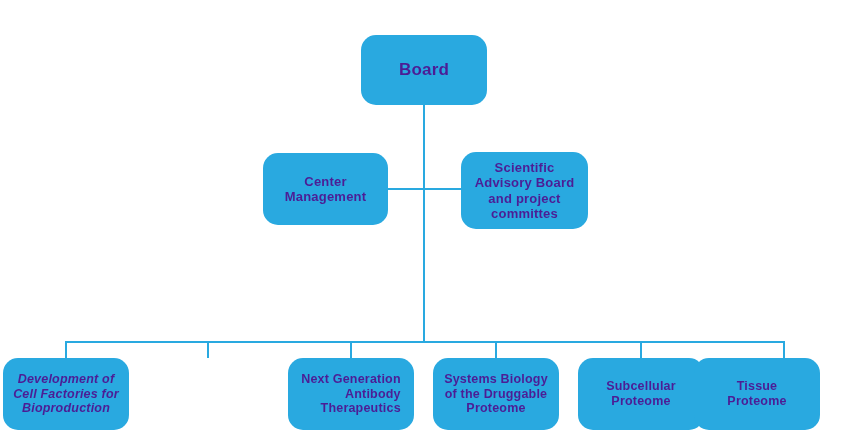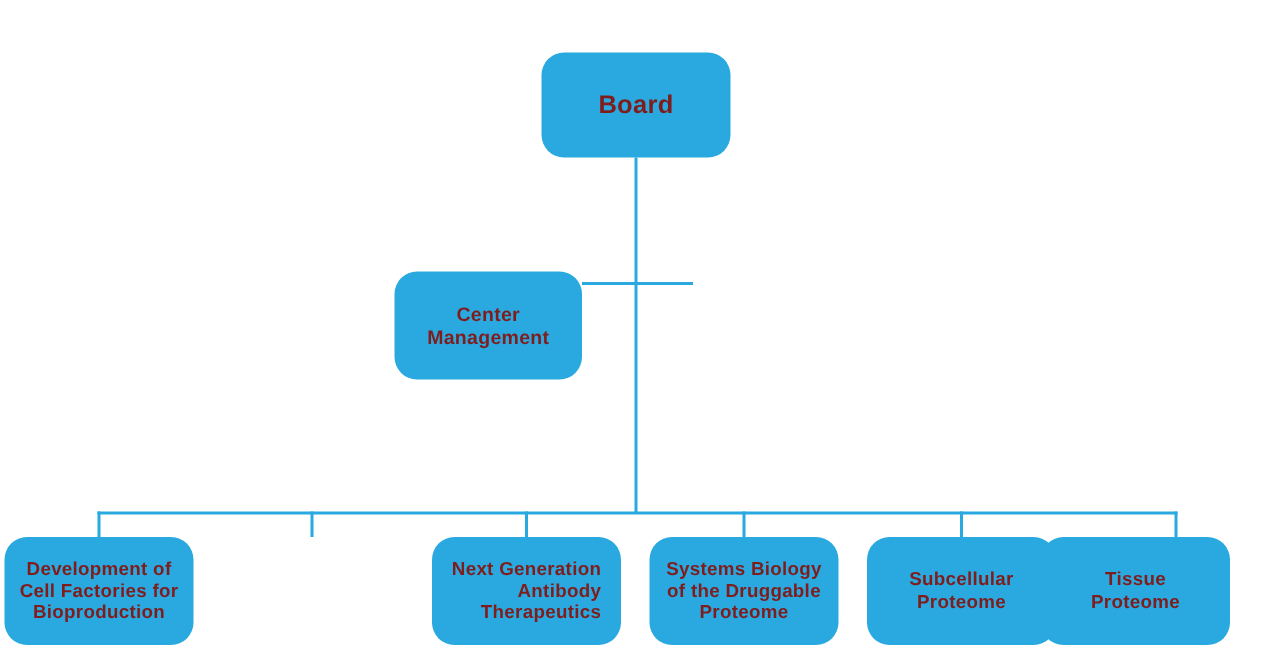--- a/index.html
+++ b/index.html
@@ -11,45 +11,45 @@
   .canvas {
     position: relative;
     width: 847px;
     height: 433px;
     background: #ffffff;
     overflow: hidden;
   }
   .node {
     position: absolute;
     background: #29A9E0;
-    color: #7f1d1d;
+    color: #4c1d95;
     border-radius: 15px;
     display: flex;
     align-items: center;
     justify-content: center;
     text-align: center;
     font-weight: bold;
     white-space: pre-line;
     line-height: 1.18;
     letter-spacing: 0.2px;
     box-sizing: border-box;
     padding: 4px;
   }
   .node-board {
     left: 361px; top: 35px; width: 126px; height: 70px;
     font-size: 17px;
   }
   .node-mid { font-size: 13px; }
-  .node-center-management { left: 263px; top: 153px; width: 125px; height: 72px; margin-top: 28px; }
+  .node-center-management { left: 263px; top: 153px; width: 125px; height: 72px; }
   .node-scientific-advisory { left: 461px; top: 152px; width: 127px; height: 77px; }
   .node-leaf {
     top: 358px; width: 126px; height: 72px;
     font-size: 12.5px;
   }
-  .node-leaf-1 { left: 3px; }
+  .node-leaf-1 { left: 3px; font-style: italic; }
   .node-leaf-2 { left: 145px; }
   .node-leaf-3 { left: 288px; text-align: right; }
   .node-leaf-4 { left: 433px; }
   .node-leaf-5 { left: 578px; }
   .node-leaf-6 { left: 694px; }
   .line {
     position: absolute;
     background: #29A9E0;
   }
   .line.v { width: 2px; }
@@ -77,20 +77,24 @@
   <div class="line v drop drop-2"></div>
   <div class="line v drop drop-3"></div>
   <div class="line v drop drop-4"></div>
   <div class="line v drop drop-5"></div>
   <div class="line v drop drop-6"></div>
 
   <div class="node node-board">Board</div>
 
   <div class="node node-mid node-center-management">Center
 Management</div>
+  <div class="node node-mid node-scientific-advisory">Scientific
+Advisory Board
+and project
+committes</div>
 
   <div class="node node-leaf node-leaf-1">Development of
 Cell Factories for
 Bioproduction</div>
   <div class="node node-leaf node-leaf-3">Next Generation
 Antibody
 Therapeutics</div>
   <div class="node node-leaf node-leaf-4">Systems Biology
 of the Druggable
 Proteome</div>

